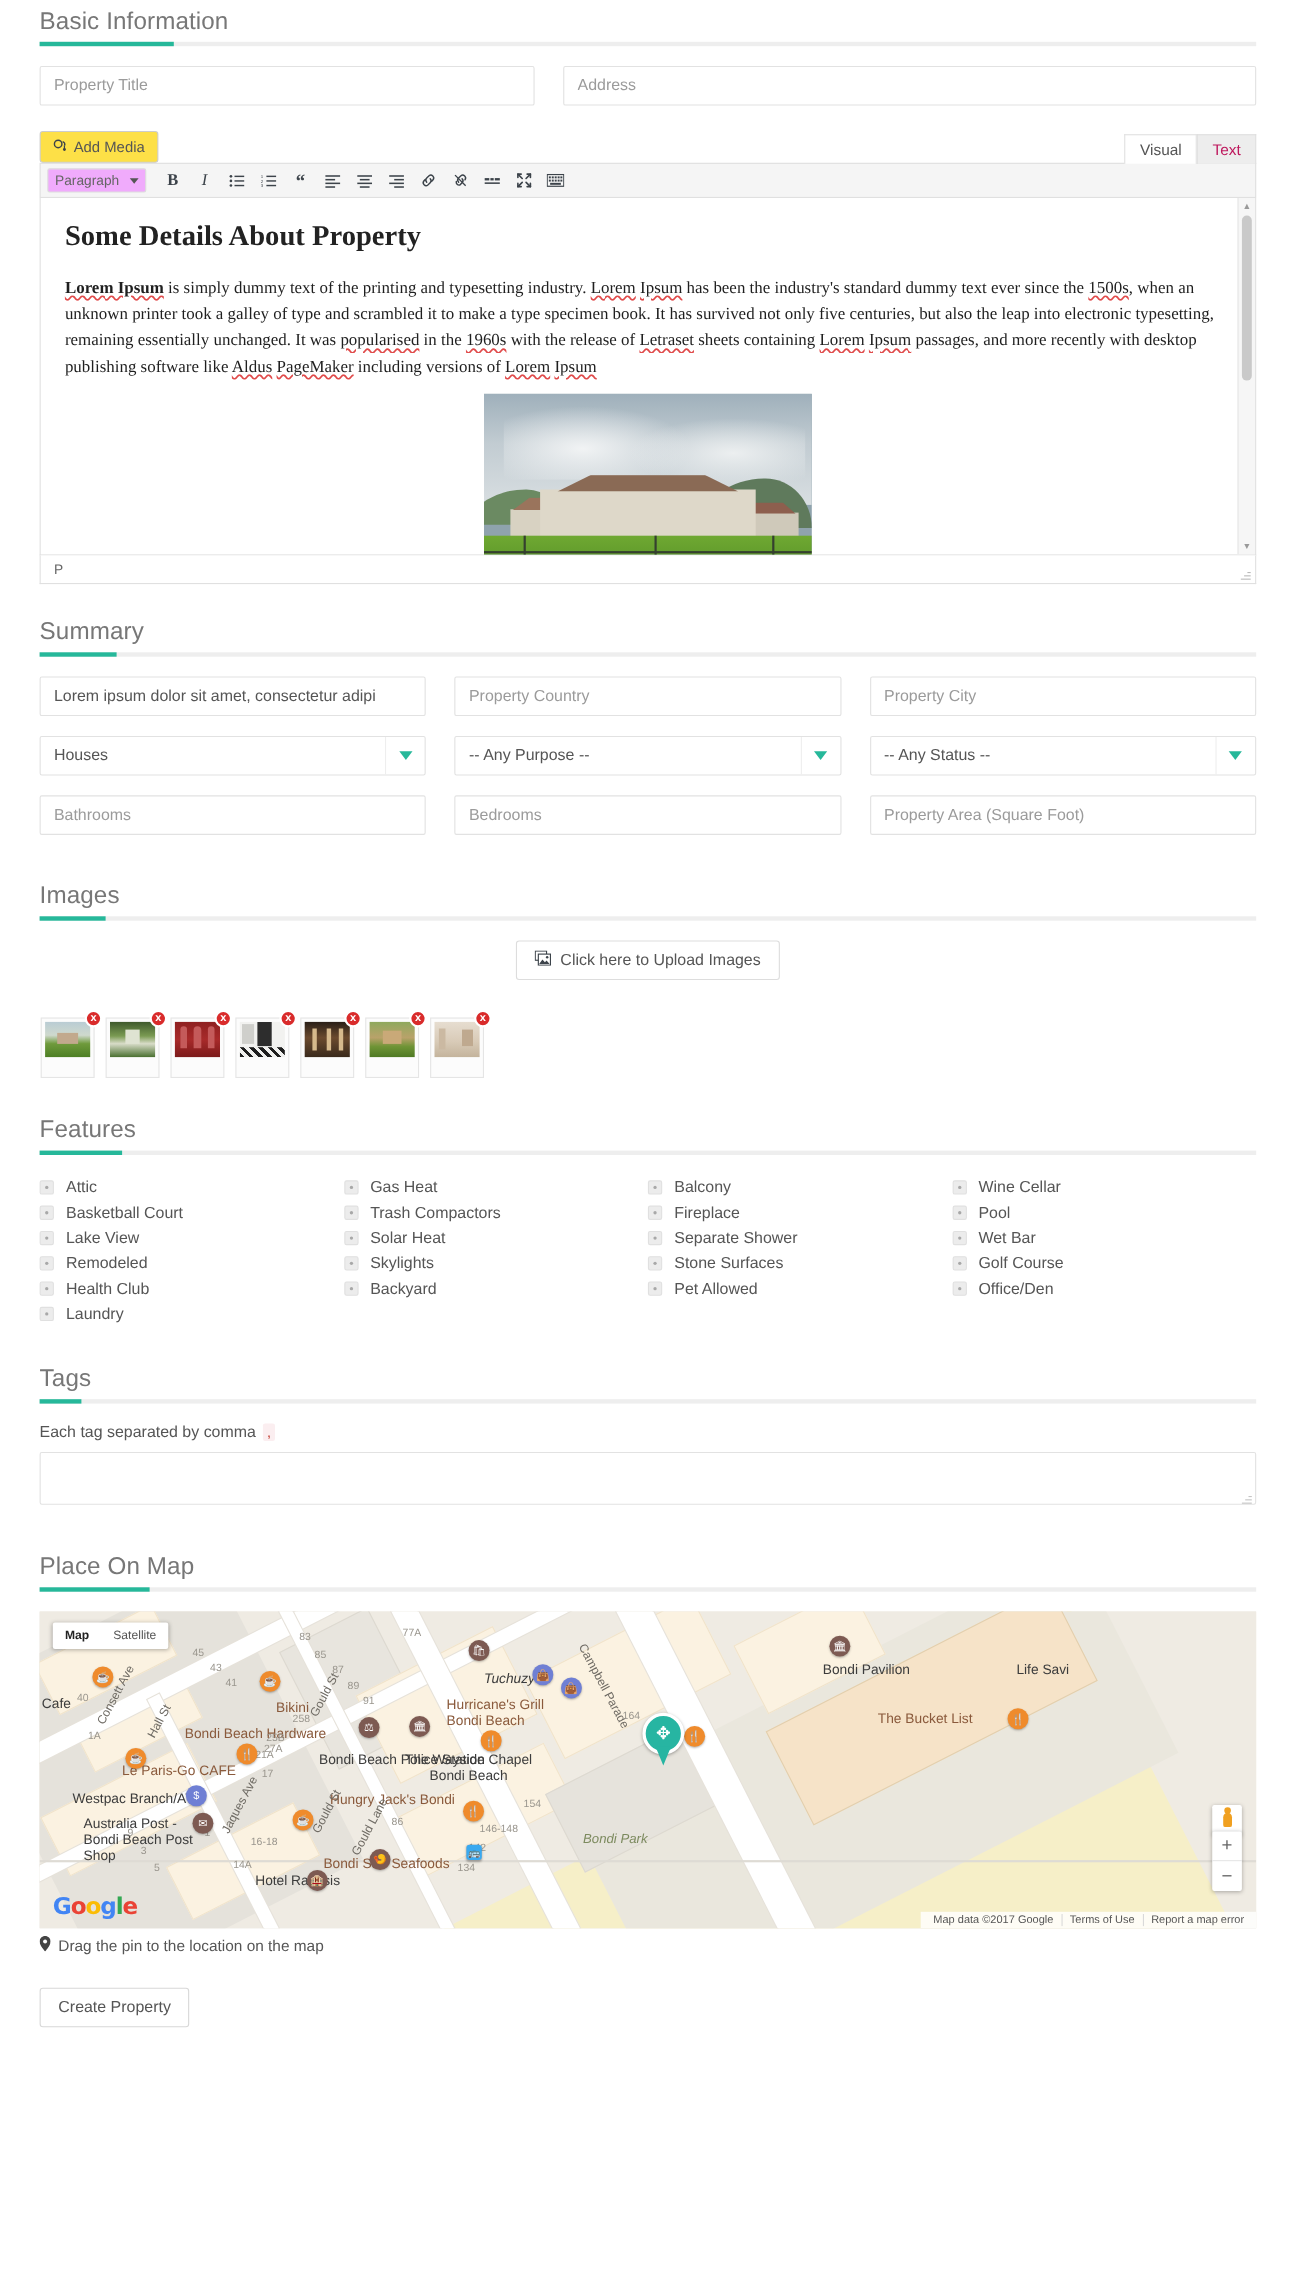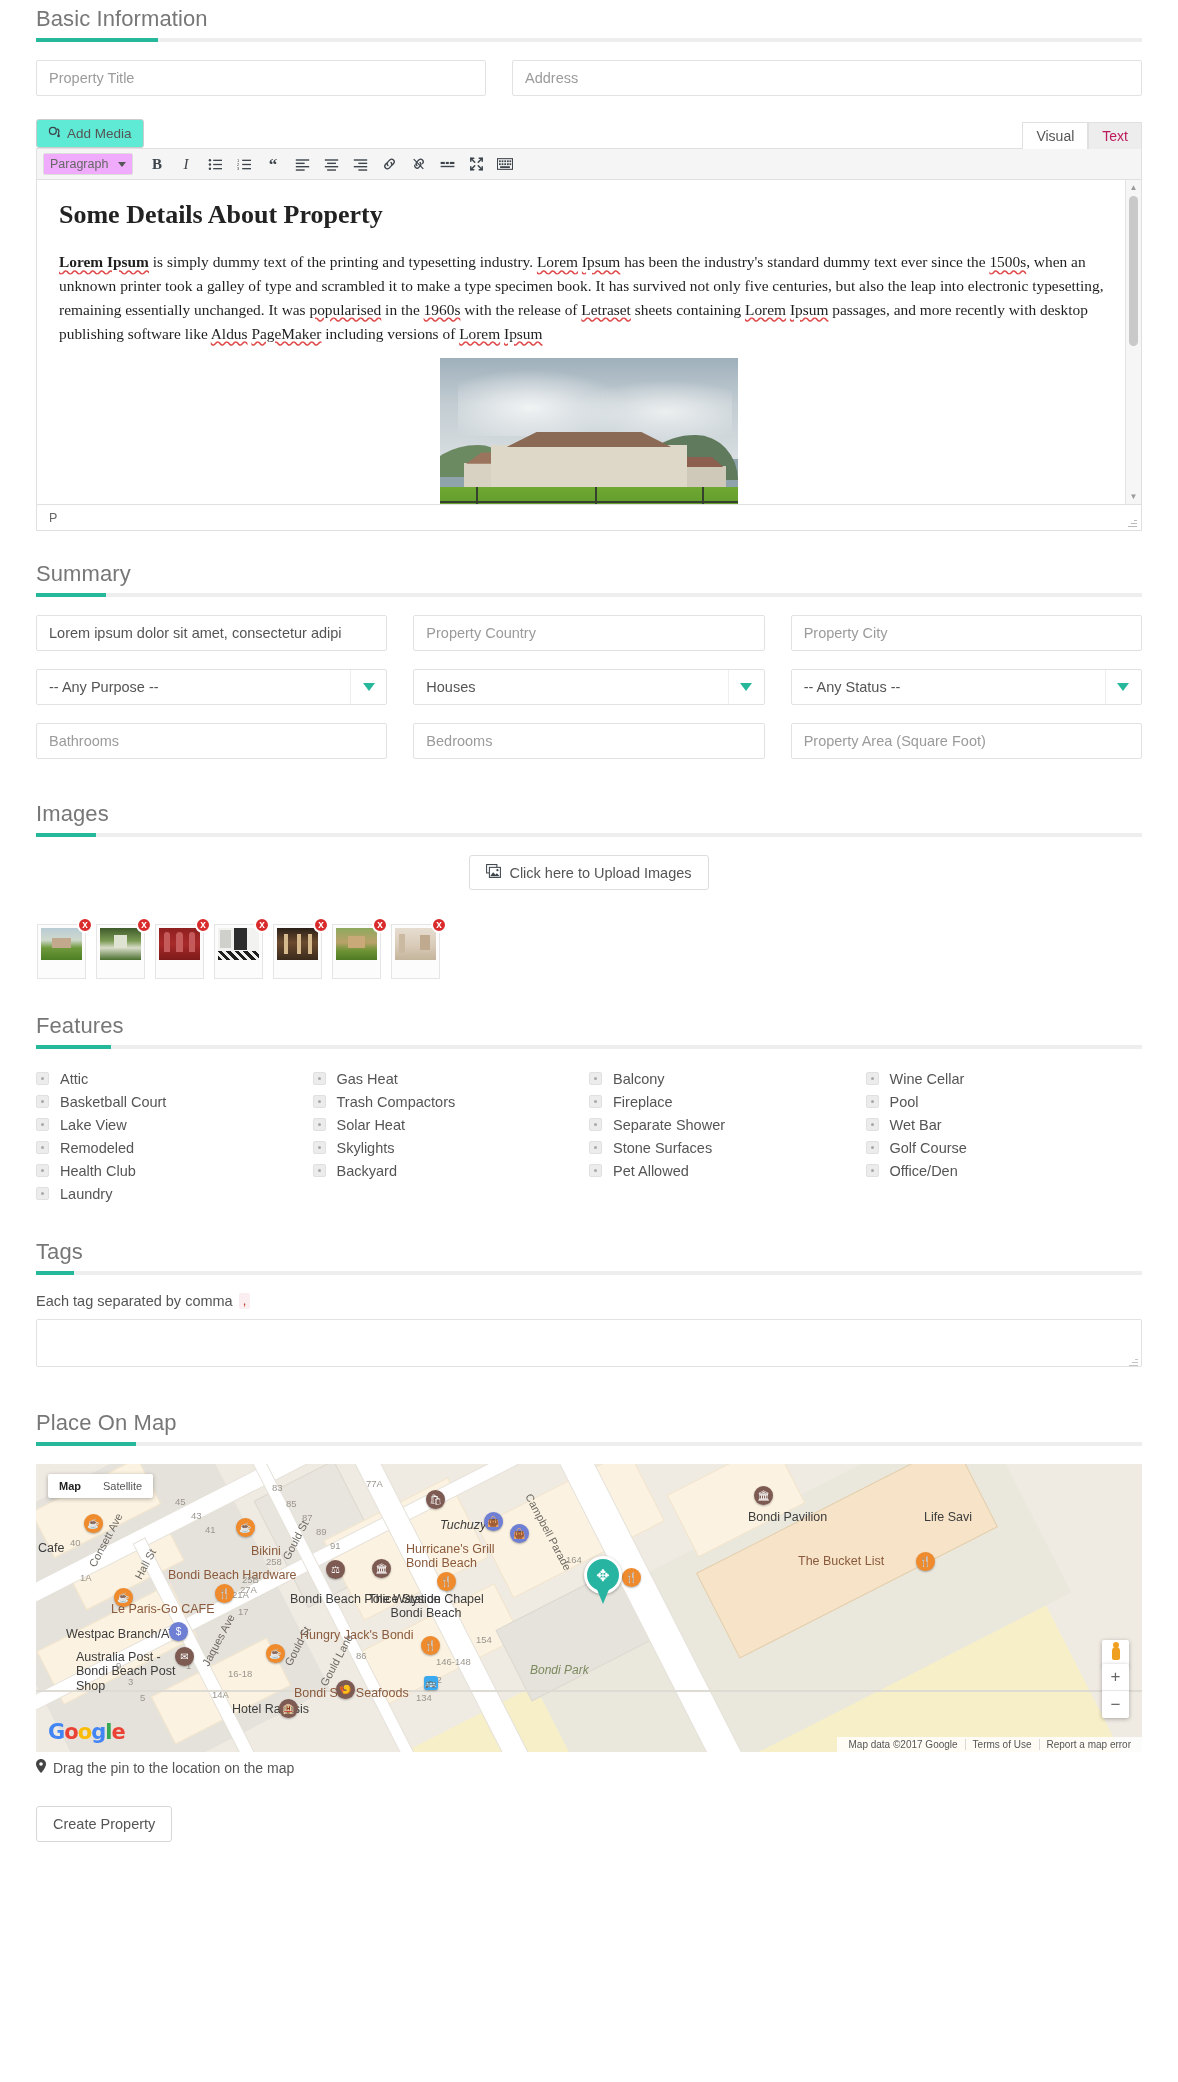--- a/index.html
+++ b/index.html
@@ -58,21 +58,21 @@
   .basic-row .txt:first-child { max-width:450px; flex:0 0 450px; }
 
   
   .editor-wrap { position:relative; margin-bottom:10px; }
   .editor-topbar { display:flex; align-items:flex-end; height:32px; }
   .addmedia {
     display:inline-flex; align-items:center; gap:6px;
     height:29px; padding:0 11px;
     border:1px solid #cccccc;
     border-radius:3px;
-    background:#5eead4;
+    background:#fde047;
     color:#555;
     font-size:13.5px;
     cursor:pointer;
   }
   .tabs { margin-left:auto; display:flex; align-items:flex-end; gap:0; }
   .tab {
     height:27px; line-height:26px;
     padding:0 13px;
     font-size:14px;
     border:1px solid #e0e0e0;
@@ -602,27 +602,27 @@
     <div class="sec-rule" style="--accentw:70px"></div>
 
     <div class="row sum-row">
       <input class="txt" value="Lorem ipsum dolor sit amet, consectetur adipi" style="">
       <input class="txt" placeholder="Property Country" style="">
       <input class="txt" placeholder="Property City" style="">
     </div>
 
     <div class="row sum-row">
       <div class="sel">
-        <span>-- Any Purpose --</span>
+        <span>Houses</span>
         <span class="arrowbox">
             <span class="tri"></span>
           </span>
       </div>
       <div class="sel">
-        <span>Houses</span>
+        <span>-- Any Purpose --</span>
         <span class="arrowbox">
             <span class="tri"></span>
           </span>
       </div>
       <div class="sel">
         <span>-- Any Status --</span>
         <span class="arrowbox">
             <span class="tri"></span>
           </span>
       </div>

